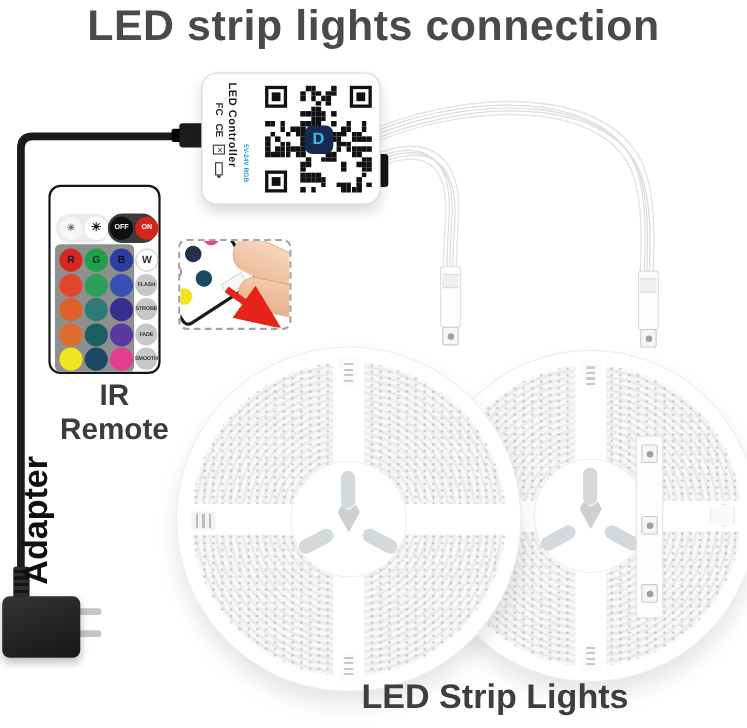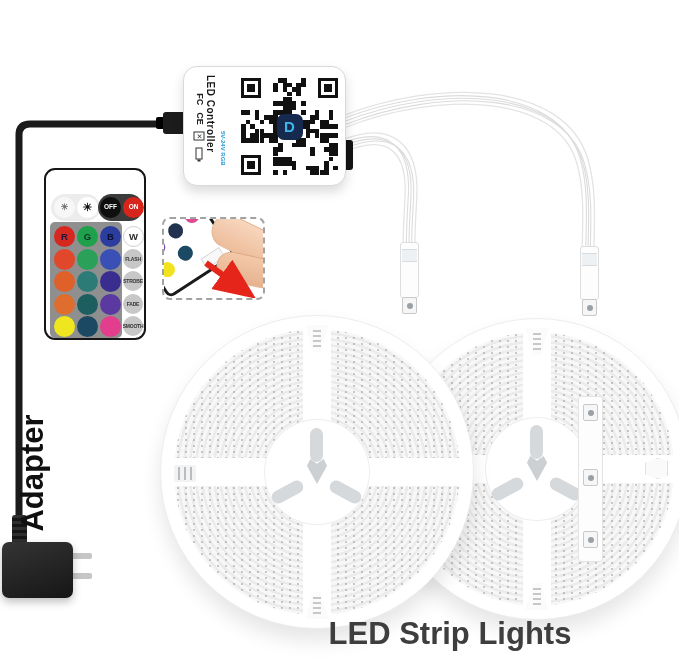--- a/index.html
+++ b/index.html
@@ -115,20 +115,21 @@
   .f1{left:46px;top:2px;width:64px;height:34px;border-radius:17px;transform:rotate(26deg);
       background:linear-gradient(180deg,#f7d6bd,#edbd9b);}
   .f2{left:52px;top:36px;width:62px;height:30px;border-radius:15px;transform:rotate(12deg);
       background:linear-gradient(180deg,#f3c9a9,#e6b28f);}
 </style>
 </head>
 <body>
 
 <div id="stage">
 
+  <div class="abs page-title">LED strip lights connection</div>
 
   <svg class="abs cables" width="679" height="662" viewBox="0 0 679 662">
     <defs>
       <path id="ribL" d="M343,146 C392,126 413,150 411,196 C410,215 409,228 409,246"></path>
       <path id="ribR" d="M343,122 C440,84 560,88 582,160 C590,186 589,215 588,248"></path>
     </defs>
     <g>
       <use href="#ribL" class="rib-edge"></use>
         <use href="#ribL" class="rib-core"></use>
       <use href="#ribL" class="rib-line" transform="translate(-2.6,-2.2)"></use>
@@ -399,20 +400,21 @@
     <div class="rb" style="left: 8px; top: 124px; background-color: rgb(223, 110, 46);"></div>
     <div class="rb" style="left: 31px; top: 124px; background-color: rgb(29, 95, 97);"></div>
     <div class="rb" style="left: 54px; top: 124px; background-color: rgb(90, 57, 161);"></div>
     <div class="rb fn" style="left: 77px; top: 124px; background-color: rgb(199, 199, 199); color: rgb(51, 51, 51);">FADE</div>
 
     <div class="rb" style="left: 8px; top: 146px; background-color: rgb(240, 230, 32);"></div>
     <div class="rb" style="left: 31px; top: 146px; background-color: rgb(27, 73, 99);"></div>
     <div class="rb" style="left: 54px; top: 146px; background-color: rgb(226, 62, 141);"></div>
     <div class="rb fn" style="left: 77px; top: 146px; background-color: rgb(199, 199, 199); color: rgb(51, 51, 51);">SMOOTH</div>
   </div>
+  <div class="abs remote-caption">IR Remote</div>
 
   <div class="abs inset">
     <div class="mini-remote">
 
       <span class="dot" style="left:36px;top:10px;background:#8a9096;"></span>
       <span class="dot" style="left:8px;top:38px;background:#6c42a5;"></span>
       <span class="dot" style="left:32px;top:34px;background:#22324e;"></span>
       <span class="dot" style="left:54px;top:30px;background:#df4b92;"></span>
       <span class="dot" style="left:4px;top:62px;background:#f2e31f;"></span>
       <span class="dot" style="left:28px;top:58px;background:#1b4963;"></span>

